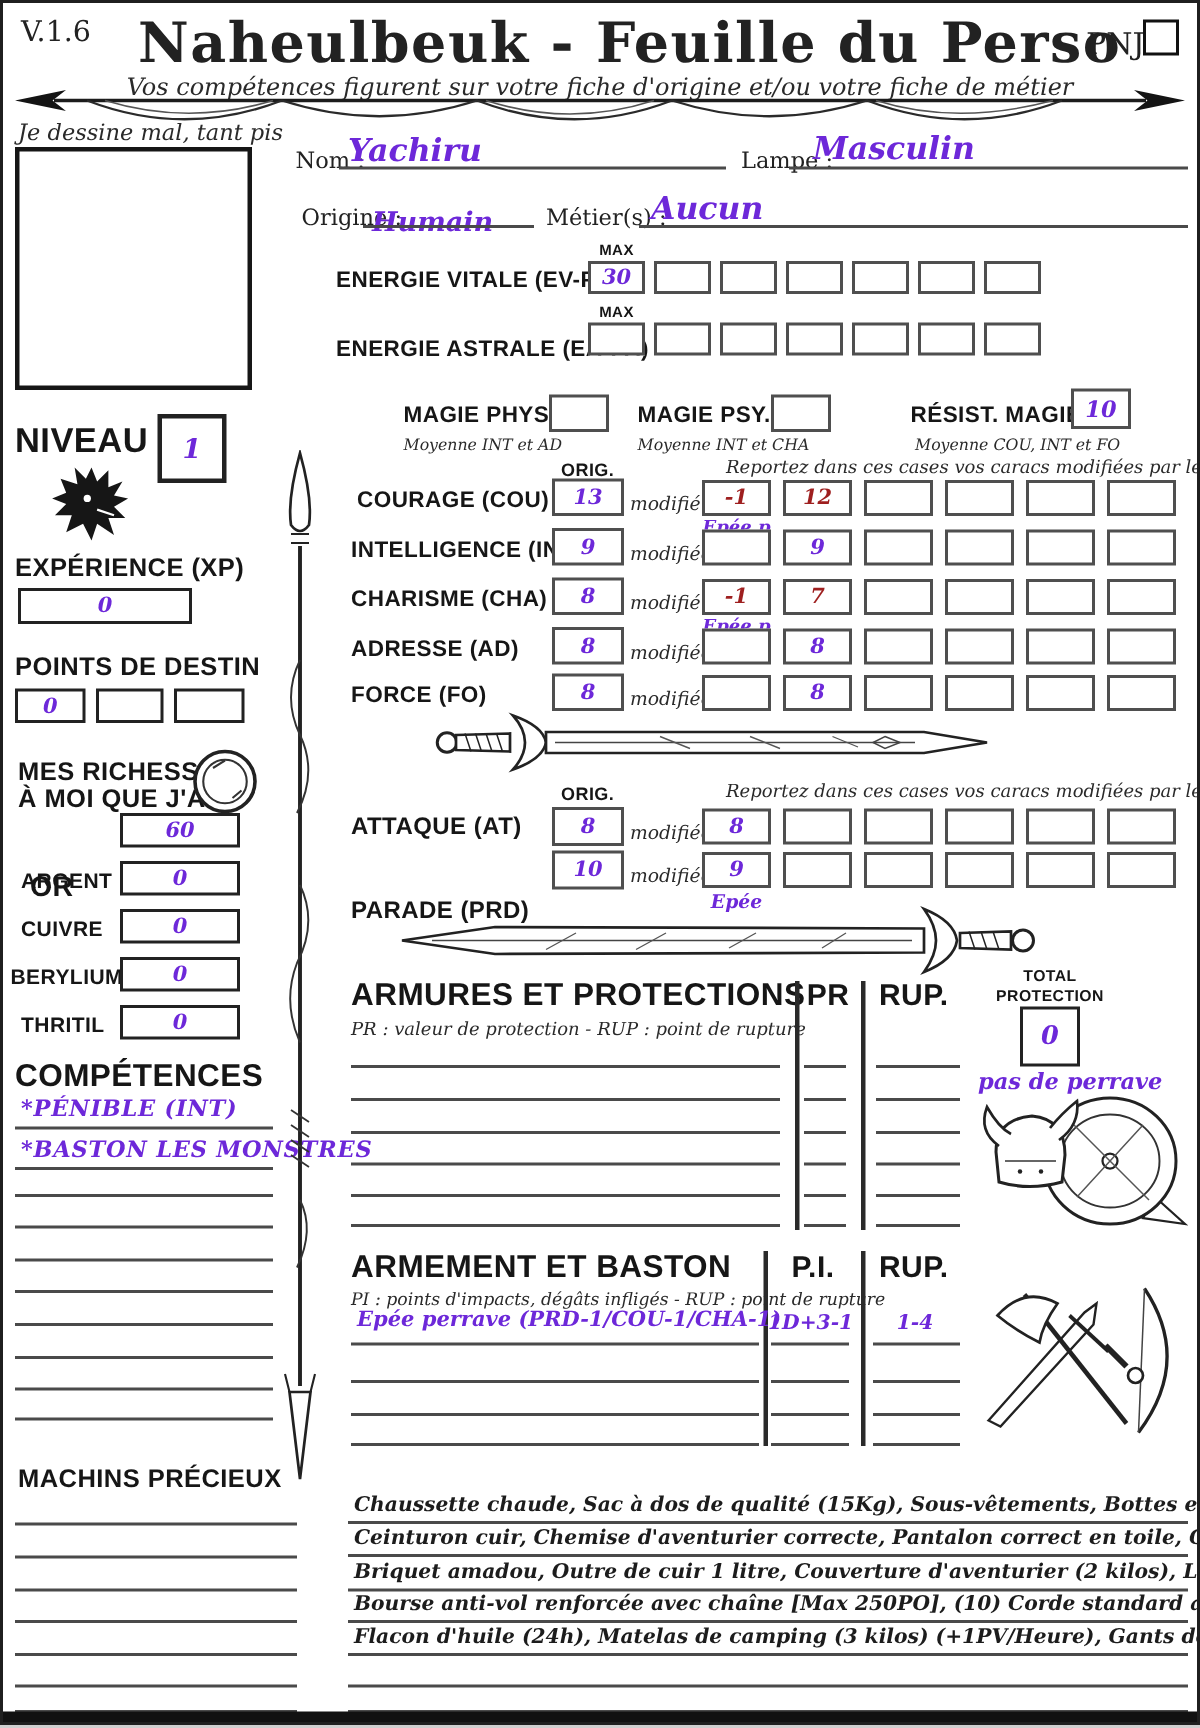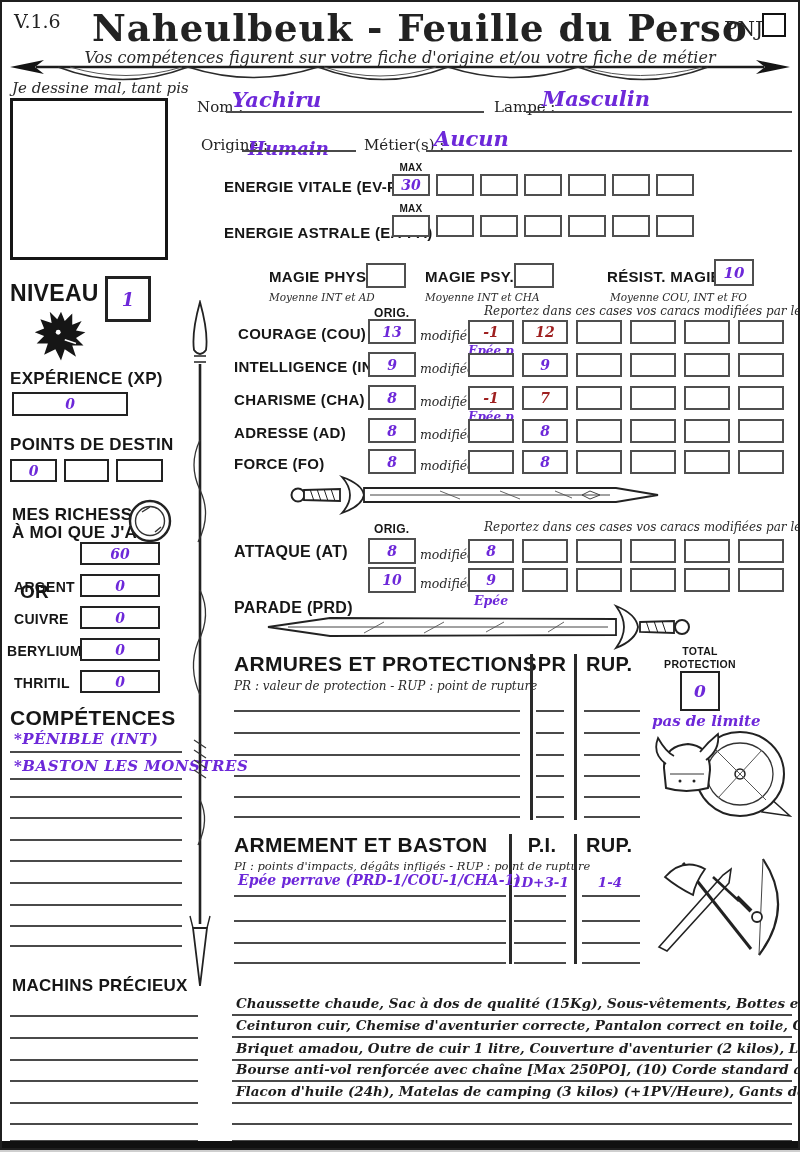--- a/index.html
+++ b/index.html
@@ -217,21 +217,21 @@
     <div class="ln" style="left:582px;top:794px;width:56px;"></div>
   <div class="ln" style="left:232px;top:814px;width:286px;"></div>
   <div class="ln" style="left:534px;top:814px;width:28px;"></div>
     <div class="ln" style="left:582px;top:814px;width:56px;"></div>
 
   <div class="abs t-head ctr" style="left:650px;top:643px;width:96px;font-size:10.5px;line-height:1.2;">
     <span>TOTAL</span><br>
     <span>PROTECTION</span>
   </div>
   <div class="bx2 hw" style="left:678px;top:669px;width:40px;height:40px;font-size:17px;border-width:2.5px;">0</div>
-  <div class="abs hw ctr" style="left:650px;top:710px;width:96px;font-size:15px;">pas de limite</div>
+  <div class="abs hw ctr" style="left:650px;top:710px;width:96px;font-size:15px;">pas de perrave</div>
 
   <div class="abs" style="left:648px;top:726px;">
     <svg width="142" height="92" viewBox="0 0 142 92">
       <path d="M120,70 L140,88 L112,84 Z" fill="#fff" stroke="#222" stroke-width="1.5"></path>
       <ellipse cx="90" cy="46" rx="44" ry="42" fill="#fff" stroke="#222" stroke-width="2"></ellipse>
       <ellipse cx="90" cy="46" rx="33" ry="31" fill="none" stroke="#333" stroke-width="1.3"></ellipse>
       <circle cx="90" cy="46" r="5" fill="none" stroke="#222" stroke-width="1.5"></circle>
       <path d="M64,20 L116,72 M68,70 L112,22" stroke="#555" stroke-width="1"></path>
       <path d="M14,40 Q14,18 38,16 Q60,18 60,42 L58,60 Q36,66 16,60 Z" fill="#fff" stroke="#222" stroke-width="2"></path>
       <path d="M16,36 Q2,26 8,10 Q16,24 24,28" fill="#fff" stroke="#222" stroke-width="1.8"></path>

